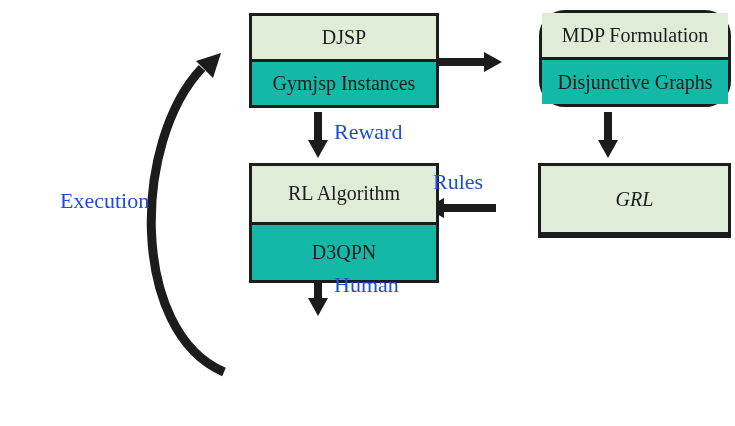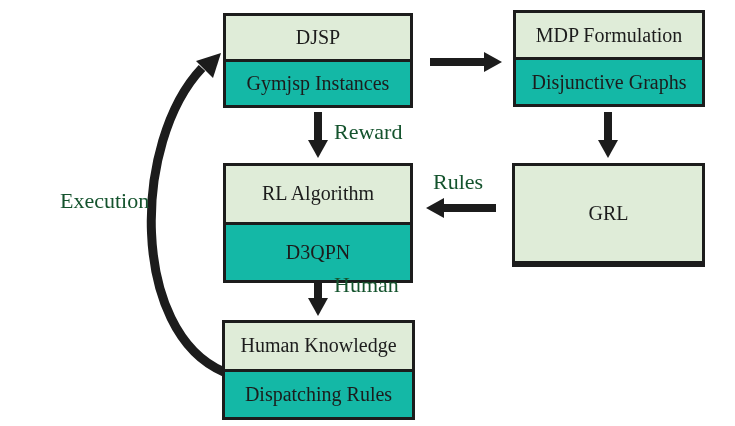--- a/index.html
+++ b/index.html
@@ -19,46 +19,47 @@
     position: absolute;
     left: 0; top: 0;
     width: 735px; height: 426px;
   }
   .node {
     position: absolute;
     border: 3px solid #1c1c1c;
     box-sizing: border-box;
     display: flex;
     flex-direction: column;
+    margin-left: 26px;
   }
   .node .half {
     flex: 1;
     display: flex;
     align-items: center;
     justify-content: center;
     font-size: 20px;
     color: #1c1c1c;
     white-space: nowrap;
   }
   .node .half.top {
     background: #dfecd8;
     border-bottom: 3px solid #1c1c1c;
   }
   .node .half.bottom {
     background: #14b8a6;
   }
   .node-djsp { left: 223px; top: 13px;  width: 190px; height: 95px; }
-  .node-mdp  { left: 513px; top: 10px;  width: 192px; height: 97px; }
+  .node-mdp  { left: 513px; top: 10px;  width: 192px; height: 97px; border-radius: 26px; }
   .node-rl   { left: 223px; top: 163px; width: 190px; height: 120px; }
-  .node-grl  { left: 512px; top: 163px; width: 193px; height: 104px; }
+  .node-grl  { left: 512px; top: 163px; width: 193px; height: 75px; font-style: italic; }
   .node-hk   { left: 222px; top: 320px; width: 193px; height: 100px; }
   .edge-label {
     position: absolute;
     font-size: 22px;
-    color: #14532d;
+    color: #1d4ed8;
     line-height: 1;
     white-space: nowrap;
   }
   .label-reward    { left: 334px; top: 121px; }
   .label-state     { left: 433px; top: 171px; }
   .label-action    { left: 334px; top: 274px; }
   .label-execution { left: 60px;  top: 190px; }
 </style>
 </head>
 <body>
@@ -110,23 +111,19 @@
 
   <div class="node node-rl">
     <div class="half top">RL Algorithm</div>
     <div class="half bottom">D3QPN</div>
   </div>
 
   <div class="node node-grl">
     <div class="half top">GRL</div>
   </div>
 
-  <div class="node node-hk">
-    <div class="half top">Human Knowledge</div>
-    <div class="half bottom">Dispatching Rules</div>
-  </div>
 
   <div class="edge-label label-reward">Reward</div>
   <div class="edge-label label-state">Rules</div>
   <div class="edge-label label-action">Human</div>
   <div class="edge-label label-execution">Execution</div>
 
 </div>
 
 </body></html>

